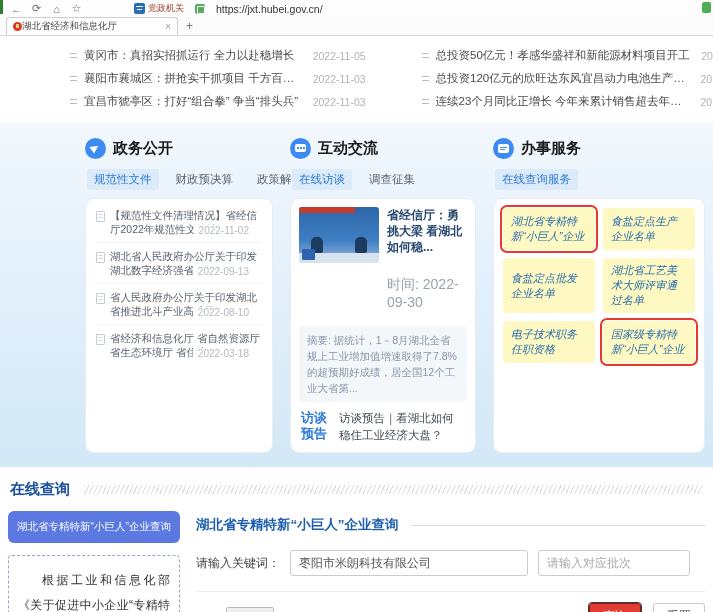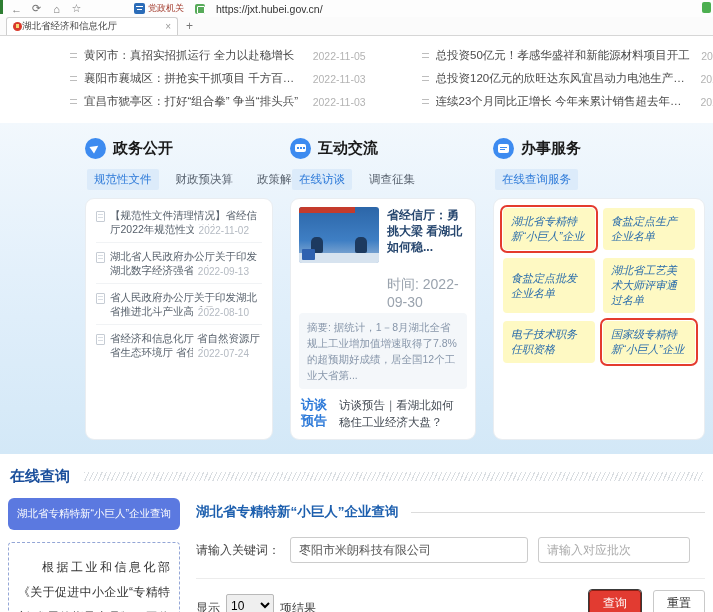--- a/index.html
+++ b/index.html
@@ -72,21 +72,21 @@
   .thumb { width:80px; height:56px; border-radius:3px; flex:none; position:relative; overflow:hidden;
            background:linear-gradient(180deg,#2c66a8 0%,#3f7fc4 60%,#9db9d8 100%); }
   .thumb .strip { position:absolute; left:0; top:0; width:56px; height:6px; background:#c43b2c; }
   .thumb .p1,.thumb .p2 { position:absolute; bottom:10px; width:12px; height:16px; border-radius:5px 5px 2px 2px; background:#1d3a5f; }
   .thumb .p1 { left:12px; } .thumb .p2 { right:12px; }
   .thumb .desk { position:absolute; bottom:0; left:0; right:0; height:10px; background:#d7e3ef; }
   .thumb .tag { position:absolute; left:3px; bottom:3px; width:13px; height:11px; background:#2f62b0; border-radius:1px; }
   .iv-meta { min-width:0; }
   .iv-title { font-size:12px; font-weight:bold; color:#27476f; line-height:16px; }
   .iv-time { font-size:14px; color:#9aa3ae; margin-top:21px; }
-  .iv-sum { margin-top:3px; background:#f4f7fa; border-radius:4px; padding:6px 8px; font-size:10.5px; color:#8796aa; line-height:16px; }
+  .iv-sum { margin-top:16px; background:#f4f7fa; border-radius:4px; padding:6px 8px; font-size:10.5px; color:#8796aa; line-height:16px; }
   .iv-prev { display:flex; gap:9px; margin-top:8px; padding:0 2px; }
   .iv-prev-tag { width:29px; flex:none; font-size:13px; font-weight:bold; color:#2f7bd9; line-height:16px; }
   .iv-prev-tx { font-size:11.5px; color:#454c55; line-height:17px; }
 
   
   .svc-grid { padding:9px; display:grid; grid-template-columns:1fr 1fr; gap:8px; align-content:start; }
   .svc-btn { background:#fef9c3; border-radius:4px; min-height:42px; display:flex; align-items:center;
              padding:5px 8px; font-size:11px; color:#2a6cab; line-height:15px; cursor:pointer;font-style:italic; }
   .svc-btn.hl { outline:2px solid #e43b2e; outline-offset:1px; }
 
@@ -210,21 +210,21 @@
         <span class="doc-dt">2022-09-13</span>
       </div>
       <div class="doc-item">
         <span class="doc-ic"></span>
         <div class="doc-tx">省人民政府办公厅关于印发湖北省推进北斗产业高质量...</div>
         <span class="doc-dt">2022-08-10</span>
       </div>
       <div class="doc-item">
         <span class="doc-ic"></span>
         <div class="doc-tx">省经济和信息化厅 省自然资源厅 省生态环境厅 省住房...</div>
-        <span class="doc-dt">2022-07-24</span>
+        <span class="doc-dt">2022-03-18</span>
       </div>
     </div>
   </div>
 
   <div class="col col2">
     <div class="sec-head">
       <span class="sec-ic">
           <span class="bubble"></span>
         </span>
       <span class="sec-title">互动交流</span>

